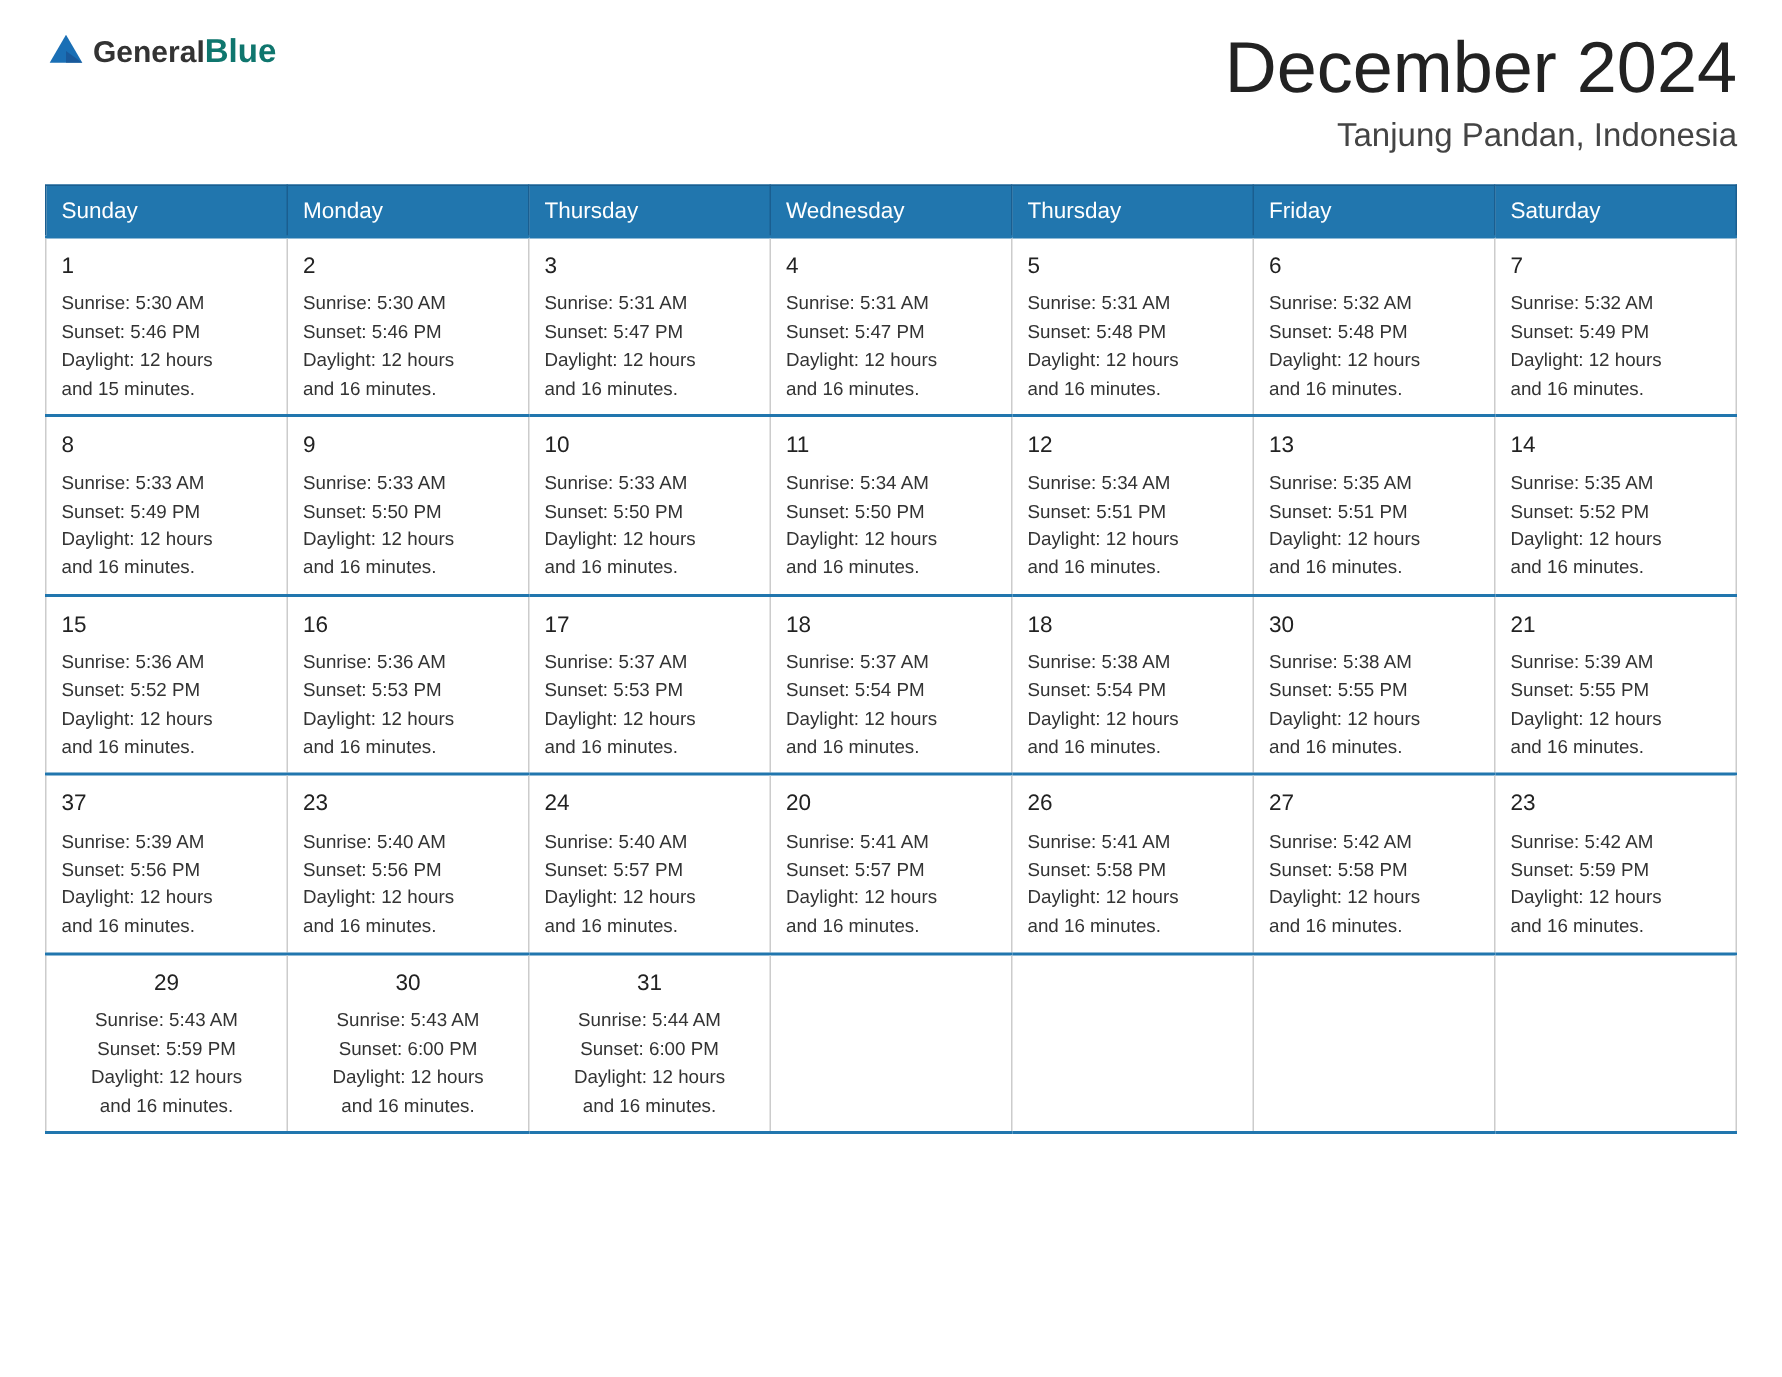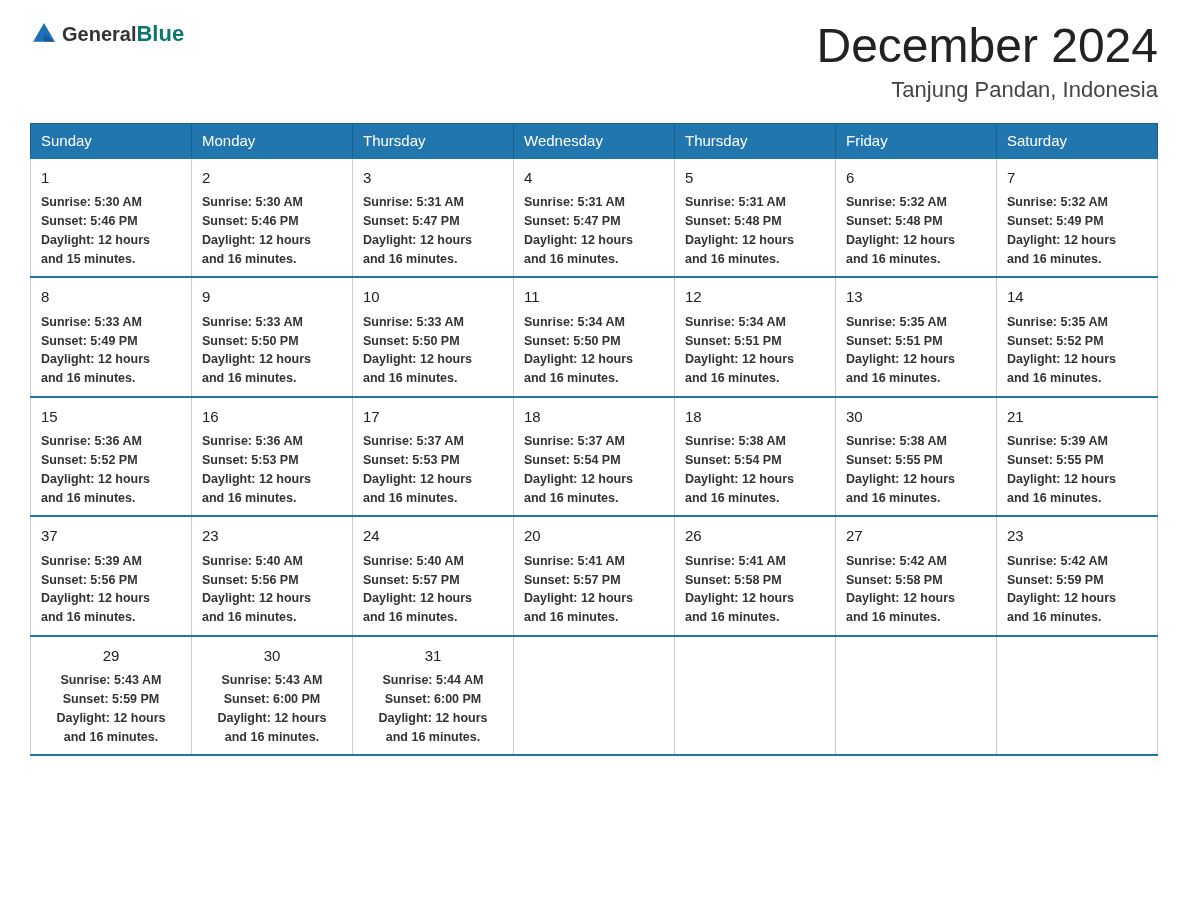--- a/index.html
+++ b/index.html
@@ -76,21 +76,20 @@
     }
     .day-number {
       font-size: 15px;
       font-weight: normal;
       margin-bottom: 4px;
       color: #222;
     }
     .day-info {
       font-size: 12.5px;
       color: #333;
-      font-weight: bold;
     }
     tbody tr:last-child td {
       border-bottom: 2px solid #2176ae;
       text-align: center;
     }
   </style>
 </head>
 <body>
 
 <div class="header-section">

